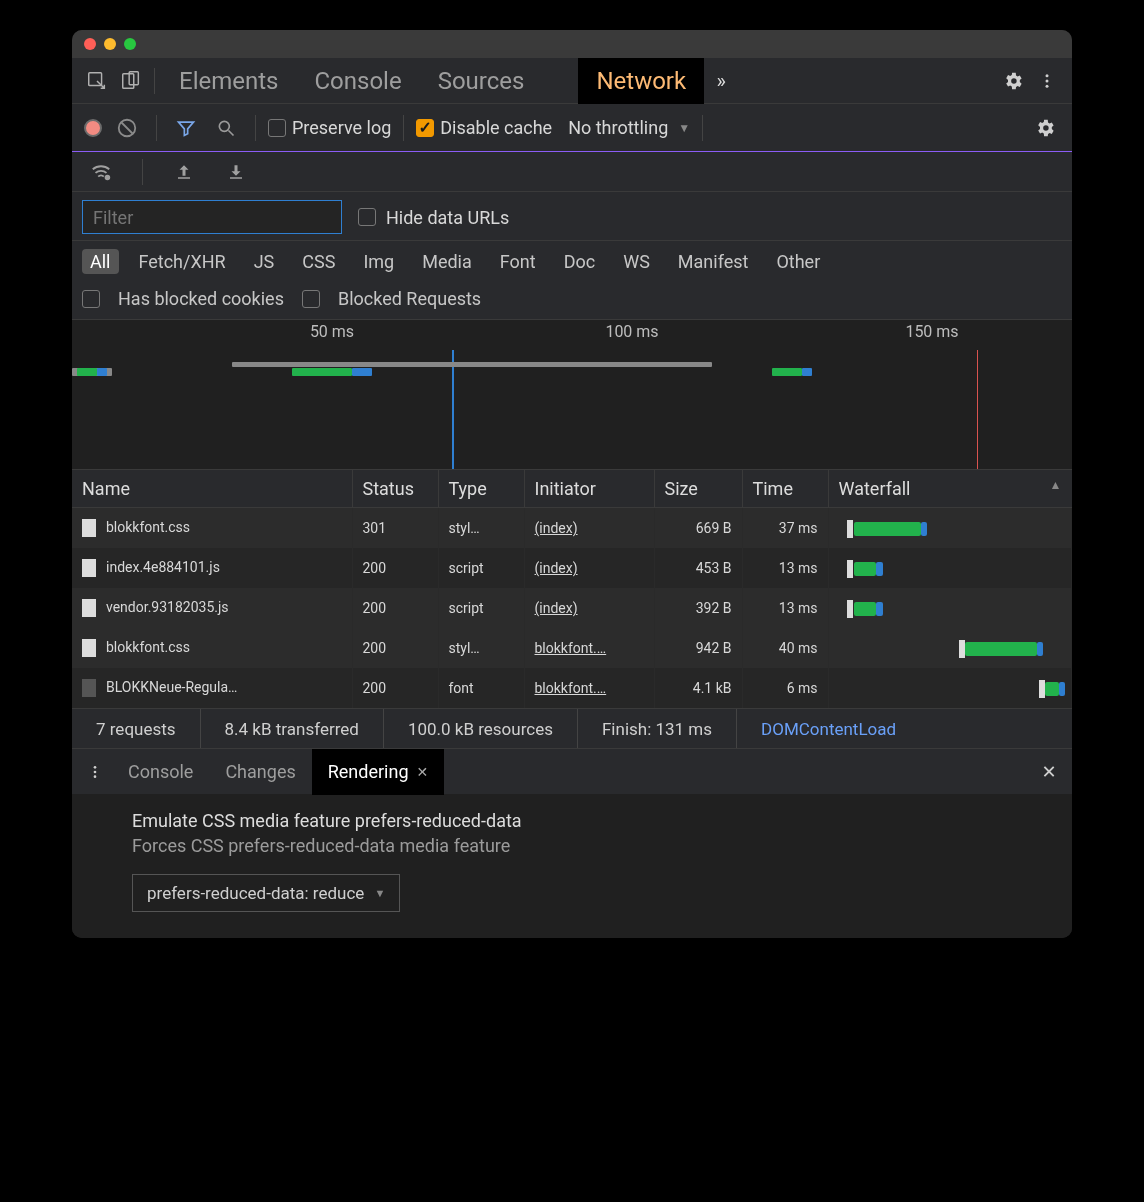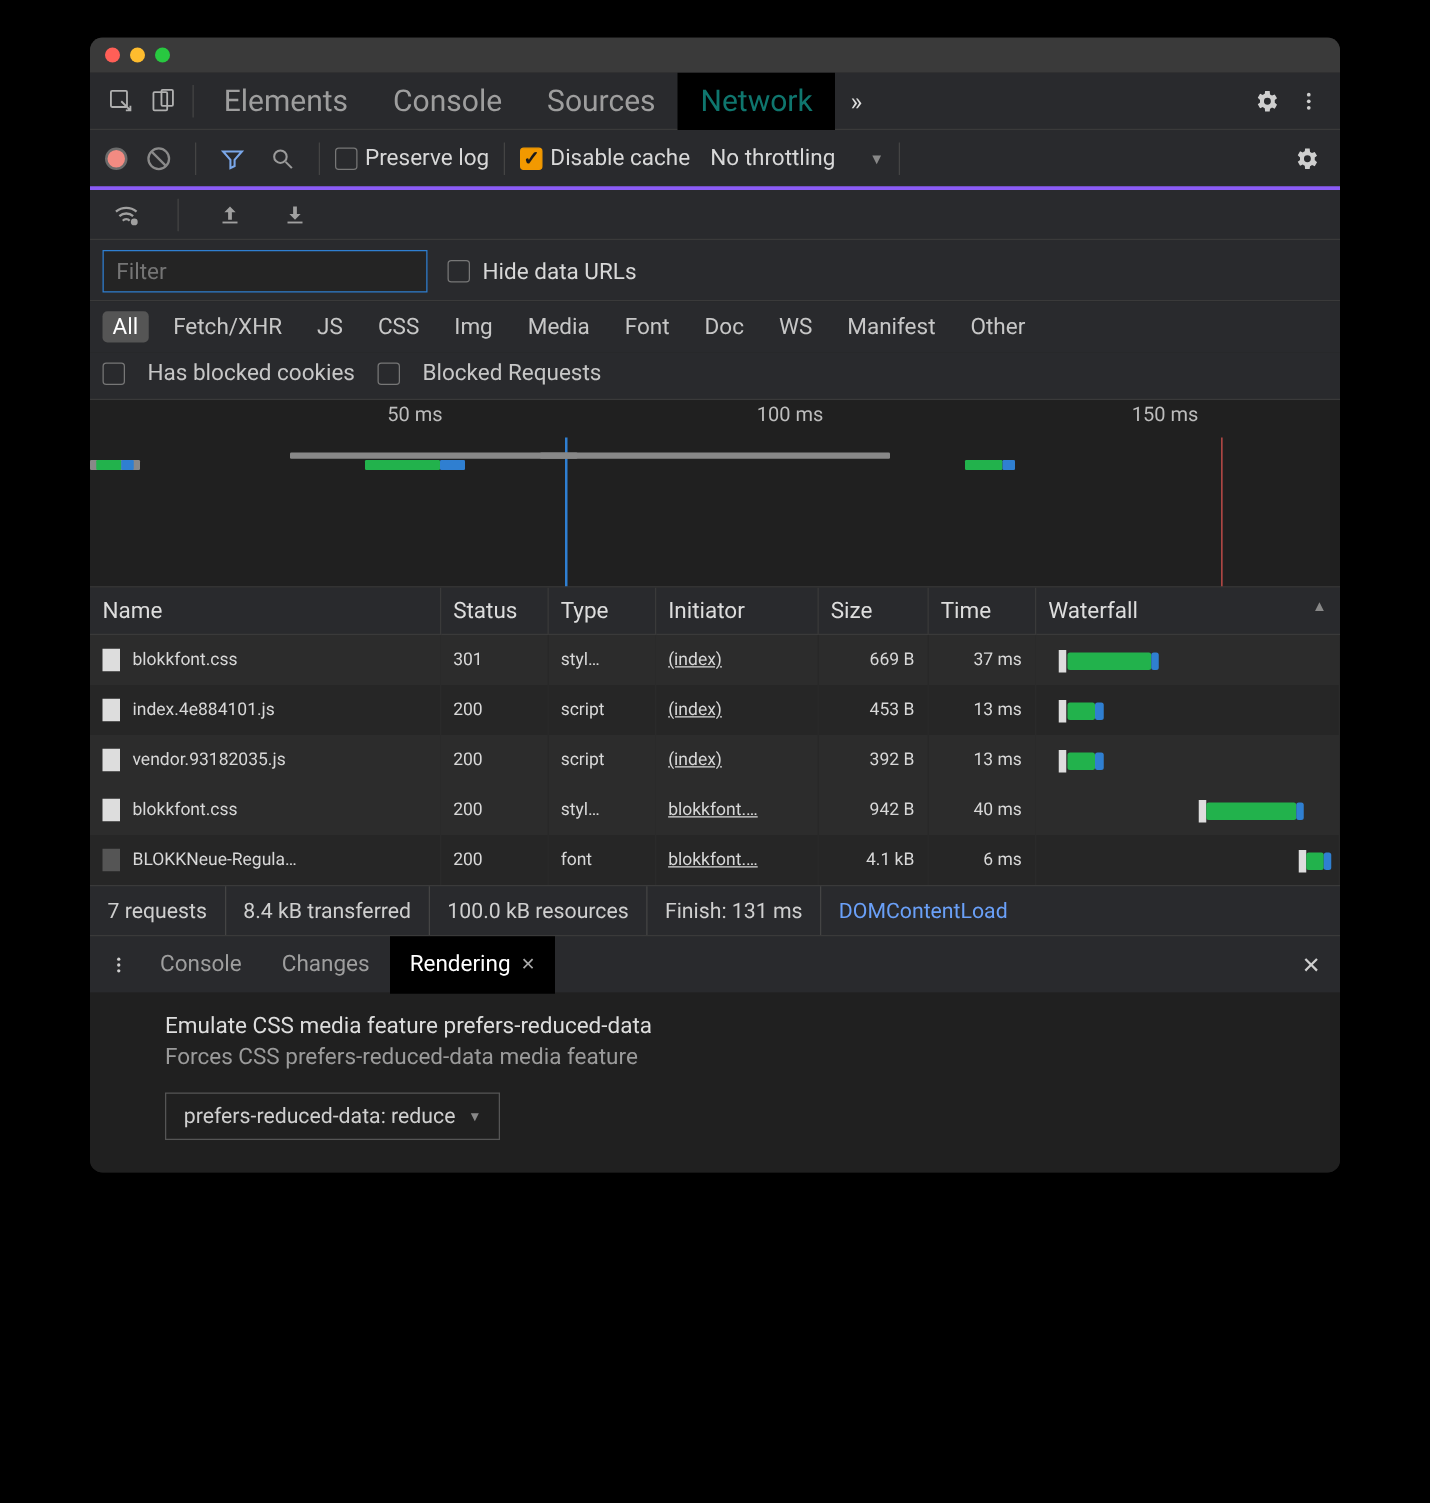--- a/index.html
+++ b/index.html
@@ -7,29 +7,29 @@
   .window { width: 1000px; background: #242424; border-radius: 10px; overflow: hidden; box-shadow: 0 20px 60px rgba(0,0,0,.6); }
   .titlebar { height: 28px; background: #3a3a3a; display: flex; align-items: center; padding: 0 12px; position: relative; }
   .traffic { display: flex; gap: 8px; }
   .dot { width: 12px; height: 12px; border-radius: 50%; }
   .dot.red{background:#ff5f57}.dot.yellow{background:#febc2e}.dot.green{background:#28c840}
   .titlebar-title { position:absolute; left:0; right:0; text-align:center; font-size:12px; color:#bcbcbc; pointer-events:none;}
   .maintabs { display:flex; align-items:center; background:#292a2d; border-bottom:1px solid #3a3a3a; padding:0 8px; height:46px; }
   .iconbtn { width:34px; height:34px; display:flex; align-items:center; justify-content:center; color:#b0b0b0; cursor:pointer; }
   .divider-v { width:1px; height:26px; background:#444; margin:0 6px; }
   .tab { padding:0 18px; height:46px; display:flex; align-items:center; color:#9e9e9e; font-size:24px; cursor:pointer; }
-  .tab.active { background:#000; color:#0f766e; }
+  .tab.active { background:#000; color:#fdba74;margin-left:36px; }
   .spacer { flex:1; }
-  .toolbar { display:flex; align-items:center; gap:6px; background:#292a2d; padding:6px 10px; height:48px; border-bottom:3px solid #8b5cf6;text-align:right;}
+  .toolbar { display:flex; align-items:center; gap:6px; background:#292a2d; padding:6px 10px; height:48px; border-bottom:1px solid #8b5cf6;text-align:right;}
   .record { width:18px; height:18px; border-radius:50%; background:#f28b82; border:2px solid #6b6b6b; }
   .funnel { color:#7aa7e9; }
   .chk { width:18px; height:18px; border:1px solid #777; border-radius:3px; display:flex; align-items:center; justify-content:center; flex:0 0 auto; }
   .chk.on { background:#f29900; border-color:#f29900; color:#1b1b1b; font-weight:bold; }
   .toolbar-label { color:#d8d8d8; font-size:18px; }
-  .throttle { color:#d8d8d8; font-size:18px; display:flex; align-items:center; gap:27px; margin-left:10px;}
+  .throttle { color:#d8d8d8; font-size:18px; display:flex; align-items:center; gap:10px; margin-left:10px;}
   .throttle .caret { color:#888; font-size:12px;}
   .toolbar2 { display:flex; align-items:center; gap:18px; background:#292a2d; padding:4px 12px; height:40px; border-bottom:1px solid #3a3a3a;}
   .filterrow { background:#292a2d; padding:8px 10px 6px 10px; display:flex; align-items:center; gap:16px; flex-wrap:wrap; border-bottom:1px solid #3a3a3a;}
   .filter-input { width:260px; height:34px; background:#242424; border:1px solid #2f7fd1; color:#999; font-size:18px; padding:0 10px; }
   .typefilters { display:flex; flex-wrap:wrap; gap:12px; padding:8px 10px; background:#292a2d; align-items:center; font-size:18px; color:#c7c7c7; }
   .pill { padding:2px 8px; border-radius:4px; cursor:pointer; }
   .pill.active { background:#555; color:#fff; }
   .filterrow2 { display:flex; gap:18px; padding:6px 10px 10px 10px; background:#292a2d; border-bottom:1px solid #3a3a3a; font-size:18px; color:#c7c7c7; align-items:center;}
   .timeline { height:150px; background:#202020; position:relative; border-bottom:1px solid #3a3a3a; }
   .timelabels { position:absolute; top:2px; left:0; right:0; height:22px; color:#bdbdbd; font-size:16px; }
@@ -44,21 +44,21 @@
   .tbl td { padding:6px 10px; font-size:14px; color:#d8d8d8; border-right:1px solid #34343466; white-space:nowrap; overflow:hidden; text-overflow:ellipsis;}
   .tbl tr.odd { background:#262626; }
   .tbl tr.even { background:#2c2c2c; }
   .fileicon { display:inline-block; width:14px; height:18px; background:#ddd; margin-right:10px; vertical-align:middle; position:relative; }
   .fileicon.dark { background:#555; }
   .link { text-decoration:underline; color:#d8d8d8; cursor:pointer; }
   .wf-cell { position:relative; height:28px; }
   .wf-bar { position:absolute; top:8px; height:14px; border-radius:2px; }
   .wf-start { position:absolute; top:6px; width:6px; height:18px; background:#ddd; }
   .status { display:flex; gap:0; background:#292a2d; border-top:1px solid #3a3a3a; font-size:17px; color:#cfcfcf; height:40px; align-items:center;}
-  .status .cell { padding:0 14px; border-right:1px solid #444; height:100%; display:flex; align-items:center;}
+  .status .cell { padding:0 24px; border-right:1px solid #444; height:100%; display:flex; align-items:center;}
   .status .link-blue { color:#6aa0f8; }
   .drawer-tabs { display:flex; align-items:center; background:#292a2d; border-top:1px solid #3a3a3a; height:46px; padding:0 6px;}
   .dtab { padding:0 16px; height:46px; display:flex; align-items:center; font-size:18px; color:#9e9e9e; cursor:pointer; gap:8px;}
   .dtab.active { background:#000; color:#fff; }
   .close-x { color:#aaa; font-size:14px; }
   .drawer-body { background:#202020; padding:16px 60px 26px 60px; font-size:18px; color:#ddd; }
   .drawer-sub { color:#9b9b9b; margin-top:4px; }
   .select { margin-top:18px; border:1px solid #555; padding:8px 14px; display:inline-flex; align-items:center; gap:10px; color:#cfcfcf; font-size:17px; cursor:pointer;}
   svg { display:block; }
   .sort-arrow { float:right; color:#888; font-size:12px;}

